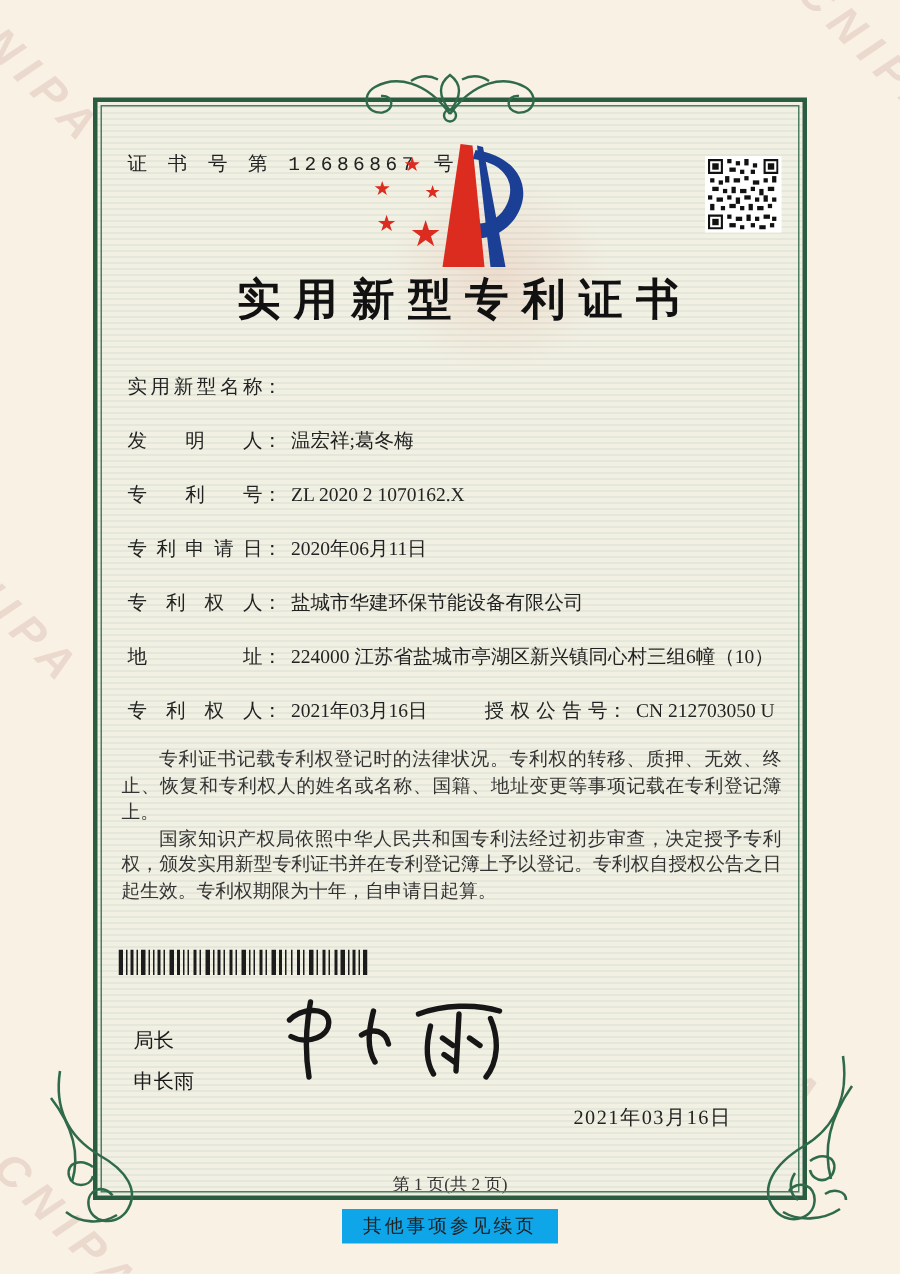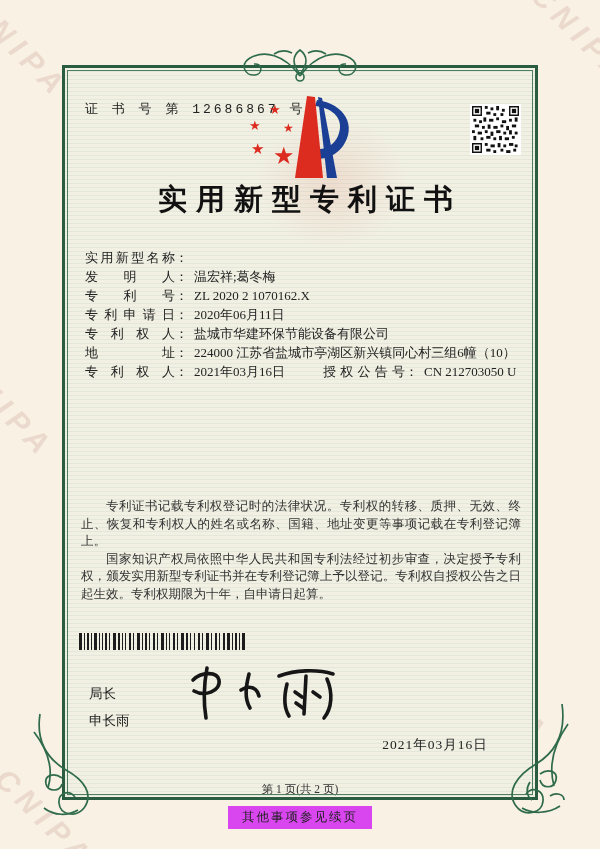--- a/index.html
+++ b/index.html
@@ -29,42 +29,42 @@
   .cert-number{
     position:absolute;left:20px;top:32px;font-size:13px;letter-spacing:3px;color:#222;font-family:Liberation Mono, monospace;
   }
   .logo{position:absolute;left:50%;top:24px;transform:translateX(-50%);}
   .qr{position:absolute;right:14px;top:36px;width:47px;height:47px;background:#fff;padding:2px;}
   .cert-title{
     position:absolute;left:0;right:0;top:112px;text-align:center;
     font-size:29px;font-weight:bold;letter-spacing:9px;color:#111;margin-left:20px;
   }
   .fields{position:absolute;left:20px;right:16px;top:182px;font-size:13px;color:#222;}
-  .frow{display:flex;margin-bottom:3px;line-height:16px;}
+  .frow{display:flex;margin-bottom:20px;line-height:16px;}
   .flabel{display:inline-block;width:90px;text-align:justify;text-align-last:justify;}
   .fcolon{display:inline-block;margin-right:6px;}
   .fvalue{flex:1;}
   .grant-row{display:flex;line-height:16px;}
   .grant-right{margin-left:38px;display:flex;justify-content:flex-end;}
   .grant-right .flabel{width:82px;}
   .paragraphs{
     position:absolute;left:16px;right:14px;top:430px;
     font-size:12.5px;line-height:17.5px;color:#333;text-align:justify;
   }
   .paragraphs p{margin:0;text-indent:2em;}
   .barcode{position:absolute;left:14px;top:565px;}
   .director{position:absolute;left:24px;top:612px;font-family:"Liberation Sans","DejaVu Sans",sans-serif;
     font-weight:normal;font-size:13.5px;color:#1a1a1a;line-height:27px;}
   .signature{position:absolute;left:118px;top:592px;}
   .issue-date{position:absolute;left:280px;top:668px;width:180px;text-align:center;
     font-size:13.5px;color:#222;letter-spacing:1px;}
   .page-number{position:absolute;left:0;right:0;top:714px;text-align:center;font-size:11.5px;color:#333;}
   .continuation{
     position:absolute;left:50%;top:806px;transform:translateX(-50%);
-    background:#d946ef;padding:3px 14px;font-size:12.5px;color:#222;letter-spacing:2px;white-space:nowrap;
+    background:#0ea5e9;padding:3px 14px;font-size:12.5px;color:#222;letter-spacing:2px;white-space:nowrap;
   }
   .ornament{position:absolute;pointer-events:none;}
   svg{display:block;}
 </style>
 </head>
 <body>
 
 <div class="watermark" style="left:-14px;top:-8px">CNIPA</div>
 <div class="watermark" style="left:548px;top:-22px">CNIPA</div>
 <div class="watermark" style="left:447px;top:222px">CNIPA</div>

